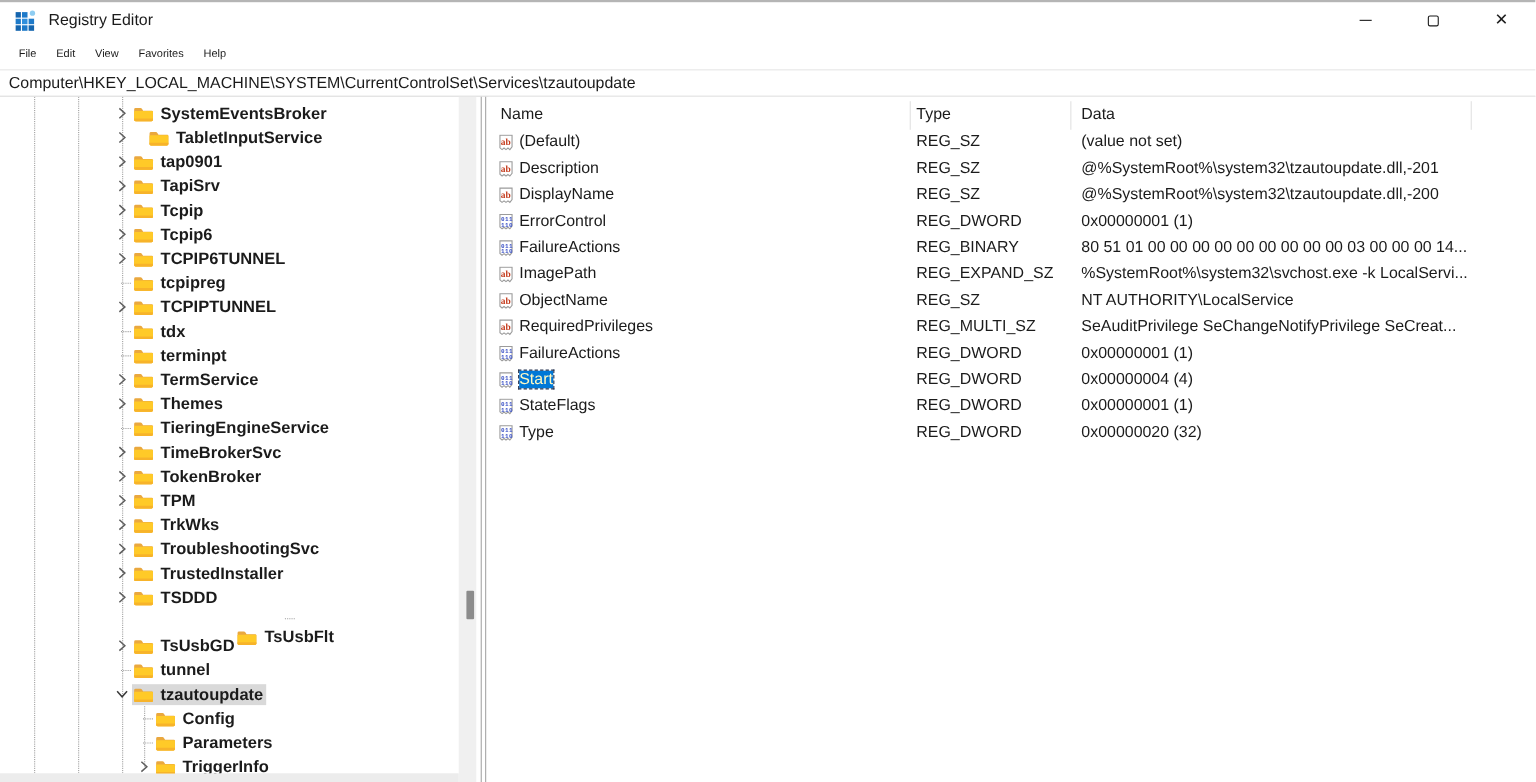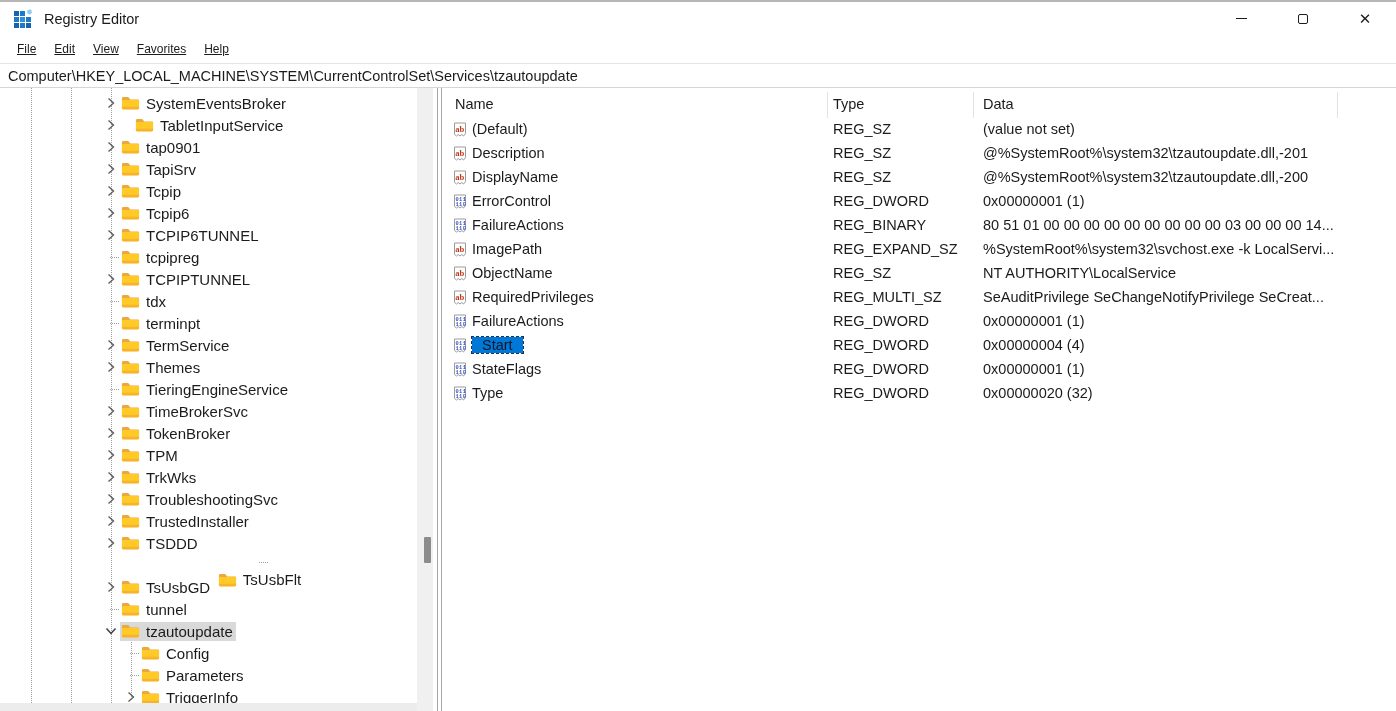--- a/index.html
+++ b/index.html
@@ -12,38 +12,38 @@
   .app-icon { width:20px; height:20px; margin-left:14px; margin-right:10px; display:inline-block; }
   .title-text { font-size:14.5px; }
   .win-buttons { position:absolute; right:0; top:0; height:100%; display:flex; }
   .win-btn { width:62px; height:100%; display:flex; align-items:center; justify-content:center; }
   .min-glyph { width:11px; height:1px; background:#1b1b1b; display:inline-block; }
   .max-glyph { width:10px; height:10px; border:1.2px solid #1b1b1b; border-radius:2px; display:inline-block; }
   .close-glyph { font-size:15px; font-weight:300; line-height:1; }
 
   
   .menubar { height:28px; display:flex; align-items:center; padding-left:8px; background:#fff; }
-  .menu-item { font-size:12px; padding:3px 9px;text-decoration:underline; }
+  .menu-item { font-size:10px; padding:3px 9px; }
 
   
   .addressbar { height:25px; border-top:1px solid #e5e5e5; border-bottom:1px solid #d6d6d6;
                 display:flex; align-items:center; padding-left:8px; font-size:14.5px; background:#fff; }
 
   
   .main { position:relative; height:623px; background:#fff; }
 
   
   .tree-pane { position:absolute; left:0; top:0; width:417px; height:615px; overflow:hidden; }
   .tree-guide { position:absolute; top:0; width:0; border-left:1px dotted #9f9f9f; }
   .tree-rows { position:absolute; left:0; top:4px; right:0; }
   .tree-row { height:22px; display:flex; align-items:center; white-space:nowrap; position:relative; }
   .twisty { width:16px; height:16px; flex:0 0 16px; display:inline-flex; align-items:center;
             justify-content:center; position:relative; z-index:2; background:transparent; }
   .twisty.leaf::after { content:""; width:9px; border-top:1px dotted #9f9f9f; margin-left:7px; }
-  .rowinner { display:inline-flex; align-items:center; padding:1px 3px 1px 1px; margin-left:1px; z-index:2; }
+  .rowinner { display:inline-flex; align-items:flex-end; padding:1px 3px 1px 1px; margin-left:1px; z-index:2;font-weight:bold; }
   .tree-row.selected .rowinner { background:#d9d9d9; }
   .folder { width:19px; height:16px; display:inline-block; margin-right:6px; }
   .tlabel { font-size:15px; }
 
   
   .v-scroll { position:absolute; left:417px; top:0; width:16px; height:623px; background:#f0f0f0; }
   .v-thumb { position:absolute; left:7px; top:449px; width:7px; height:26px; background:#8c8c8c; border-radius:1px; }
   
   .h-scroll { position:absolute; left:0; top:615px; width:417px; height:8px; background:#ececec; }
 
@@ -58,21 +58,21 @@
   .col-h { position:absolute; top:4px; font-size:14.5px; color:#1b1b1b; }
   .col-name { left:11px; } .col-type { left:389px; } .col-data { left:539px; }
   .hsep { position:absolute; top:0; height:26px; width:1px; background:#e2e2e2; }
   .sep1 { left:383px; } .sep2 { left:529px; } .sep3 { left:893px; }
 
   .vrows { position:absolute; left:0; top:30px; width:100%; }
   .vrow { position:relative; height:24px; }
   .vicon { position:absolute; left:8px; top:4px; width:16px; height:16px; }
   .vname, .vtype, .vdata { position:absolute; top:3px; font-size:14.5px; white-space:nowrap; }
   .vname { left:28px; } .vtype { left:389px; } .vdata { left:539px; }
-  .selbox { background:#0078d7; color:#0f172a; padding:0 10px; outline:1px dashed #24324f; outline-offset:0; }
+  .selbox { background:#0078d7; color:#fef9c3; padding:0 0; outline:1px dashed #24324f; outline-offset:0; }
 </style>
 </head>
 <body>
 
 <div class="titlebar">
   <span class="app-icon">
     <svg viewBox="0 0 20 20" width="20" height="20">
       <rect x="0" y="2" width="5" height="5" fill="#1565ae"></rect>
       <rect x="6" y="2" width="5" height="5" fill="#1e7ac9"></rect>
       <rect x="0" y="8" width="5" height="5" fill="#1e7ac9"></rect>

